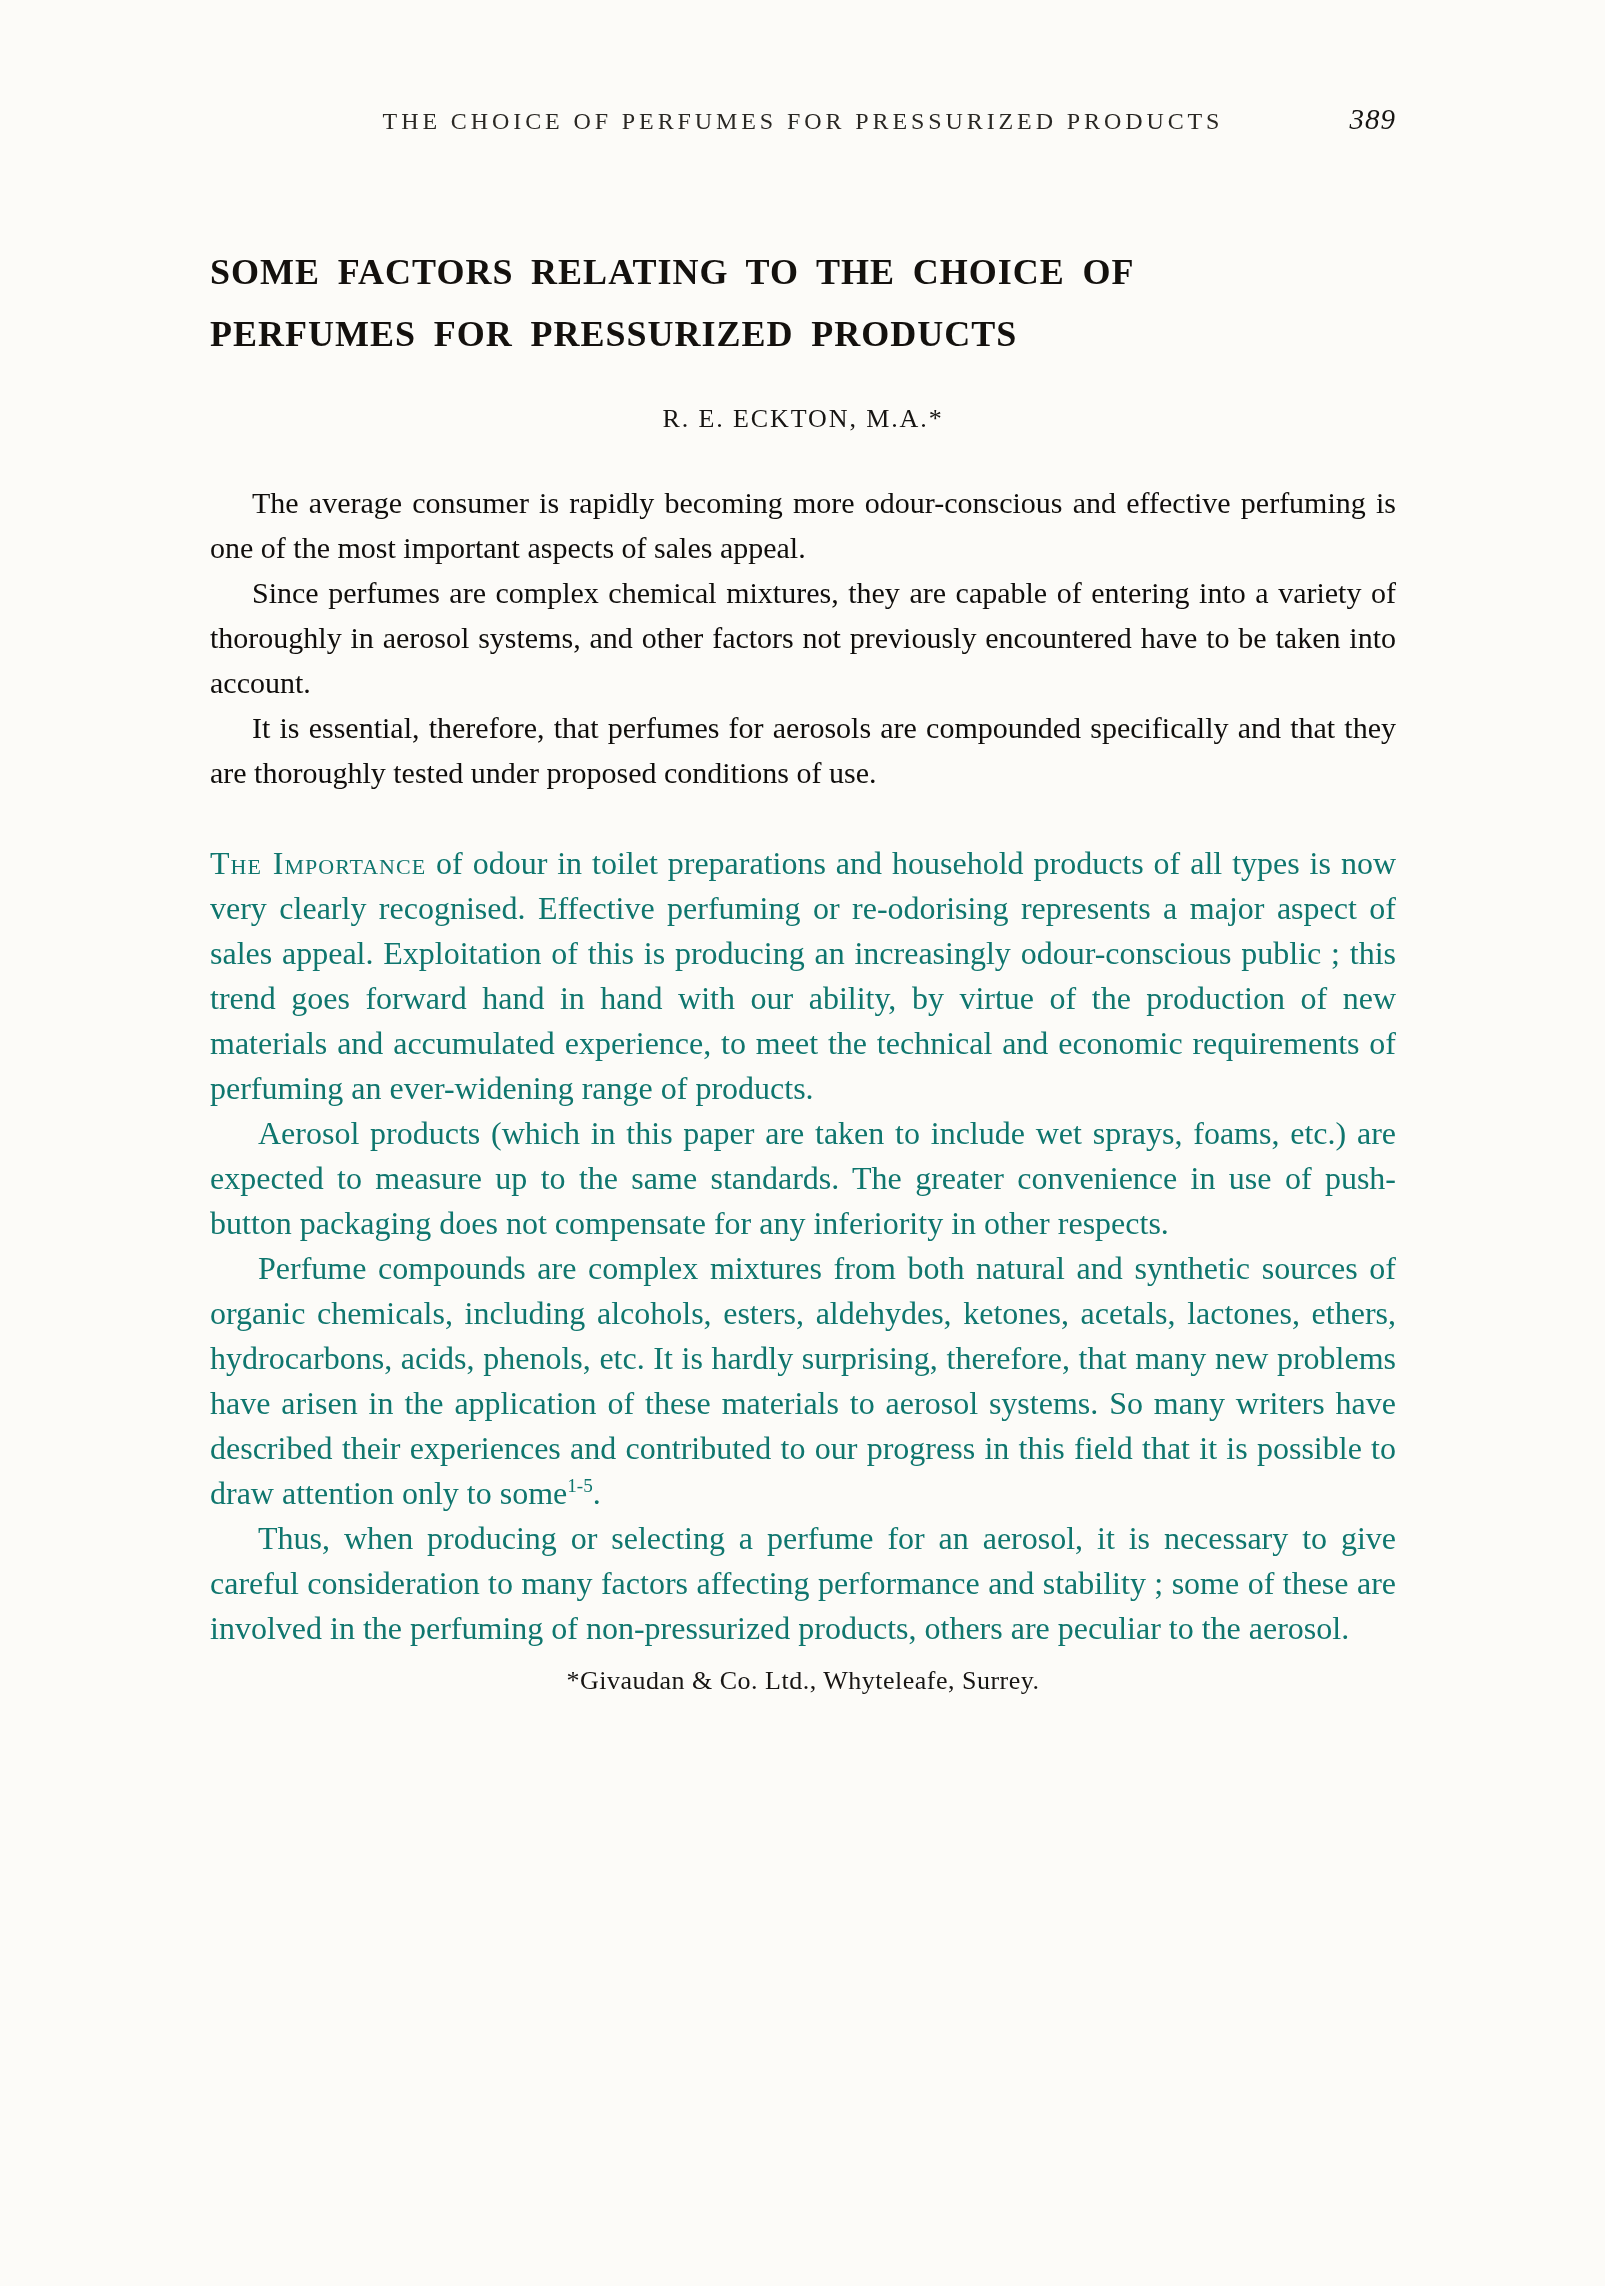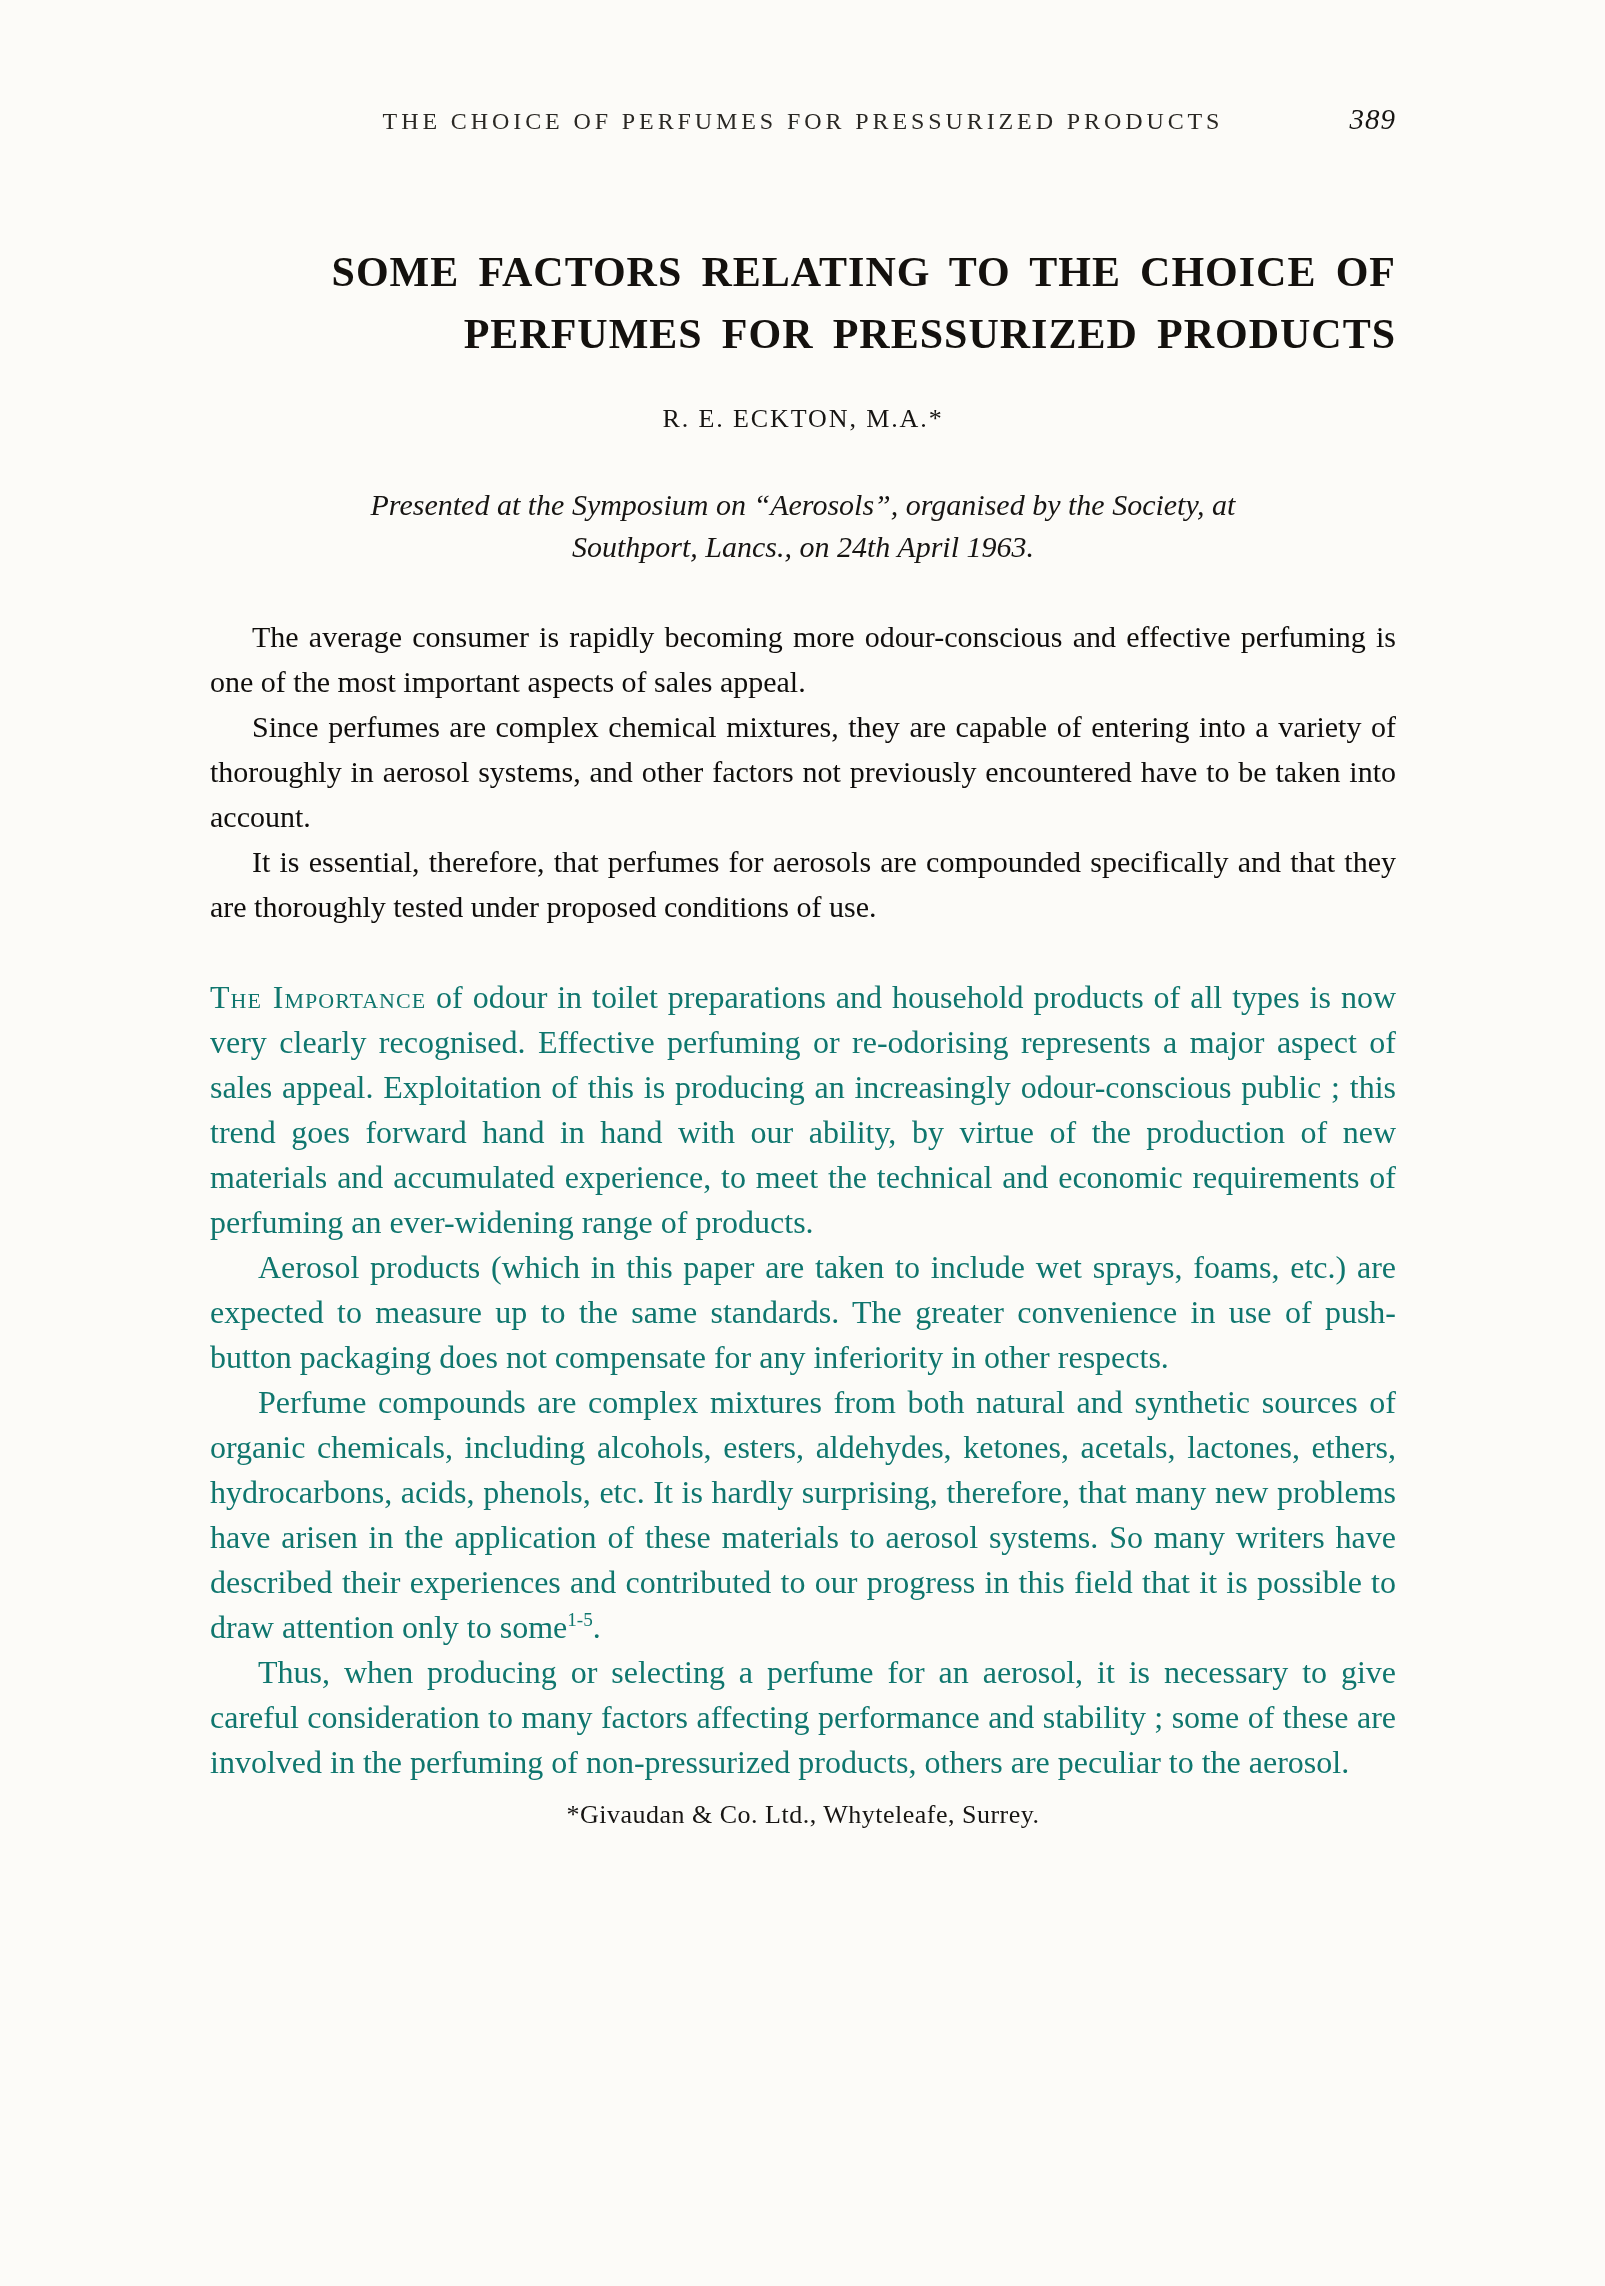--- a/index.html
+++ b/index.html
@@ -31,22 +31,22 @@
     position: absolute;
     right: 0;
     top: -4.8px;
     font-size: 29px;
     letter-spacing: 1px;
     color: #171513;
     font-style: italic;
   }
   .title {
     margin: 106px 0 0 0;
-    text-align: right;
-    font-size: 42px;
+    text-align: left;
+    font-size: 36px;
     font-weight: 700;
     letter-spacing: 1px;
     word-spacing: 7.7px;
     line-height: 62px;
     color: #14110e;
   }
   .title-line { display: block; }
   .author {
     margin-top: 39px;
     text-align: center;
@@ -108,24 +108,20 @@
       <span class="rh-page-number">389</span>
     </header>
 
     <h1 class="title">
       <span class="title-line">SOME FACTORS RELATING TO THE CHOICE OF</span>
       <span class="title-line">PERFUMES FOR PRESSURIZED PRODUCTS</span>
     </h1>
 
     <div class="author">R. E. ECKTON, M.A.*</div>
 
-    <div class="presentation-note">
-      <span class="note-line">Presented at the Symposium on “Aerosols”, organised by the Society, at</span>
-      <span class="note-line">Southport, Lancs., on 24th April 1963.</span>
-    </div>
 
     <section class="abstract">
       <p class="abstract-para">The average consumer is rapidly becoming more odour-conscious and effective perfuming is one of the most important aspects of sales appeal.</p>
       <p class="abstract-para">Since perfumes are complex chemical mixtures, they are capable of entering into a variety of thoroughly in aerosol systems, and other factors not previously encountered have to be taken into account.</p>
       <p class="abstract-para">It is essential, therefore, that perfumes for aerosols are compounded specifically and that they are thoroughly tested under proposed conditions of use.</p>
     </section>
 
     <section class="body-text">
       <p class="body-para no-indent"><span class="lead-smallcaps">The Importance</span> <span>of odour in toilet preparations and household products of all types is now very clearly recognised. Effective perfuming or re-odorising represents a major aspect of sales appeal. Exploitation of this is producing an increasingly odour-conscious public ; this trend goes forward hand in hand with our ability, by virtue of the production of new materials and accumulated experience, to meet the technical and economic requirements of perfuming an ever-widening range of products.</span></p>
       <p class="body-para">Aerosol products (which in this paper are taken to include wet sprays, foams, etc.) are expected to measure up to the same standards. The greater convenience in use of push-button packaging does not compensate for any inferiority in other respects.</p>

